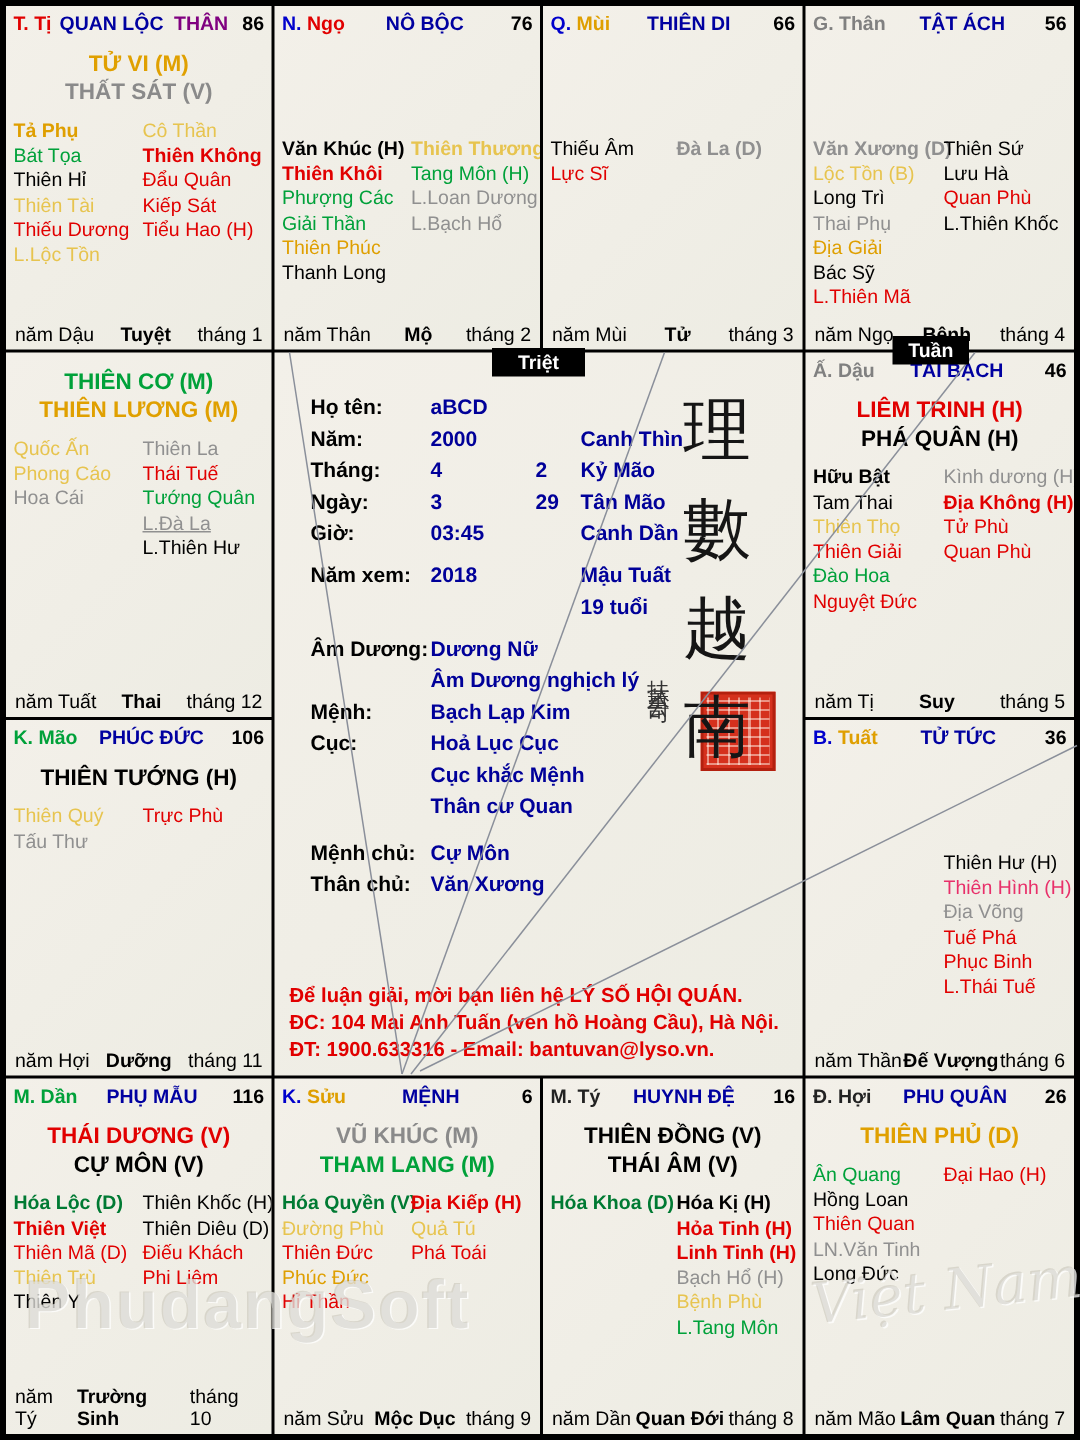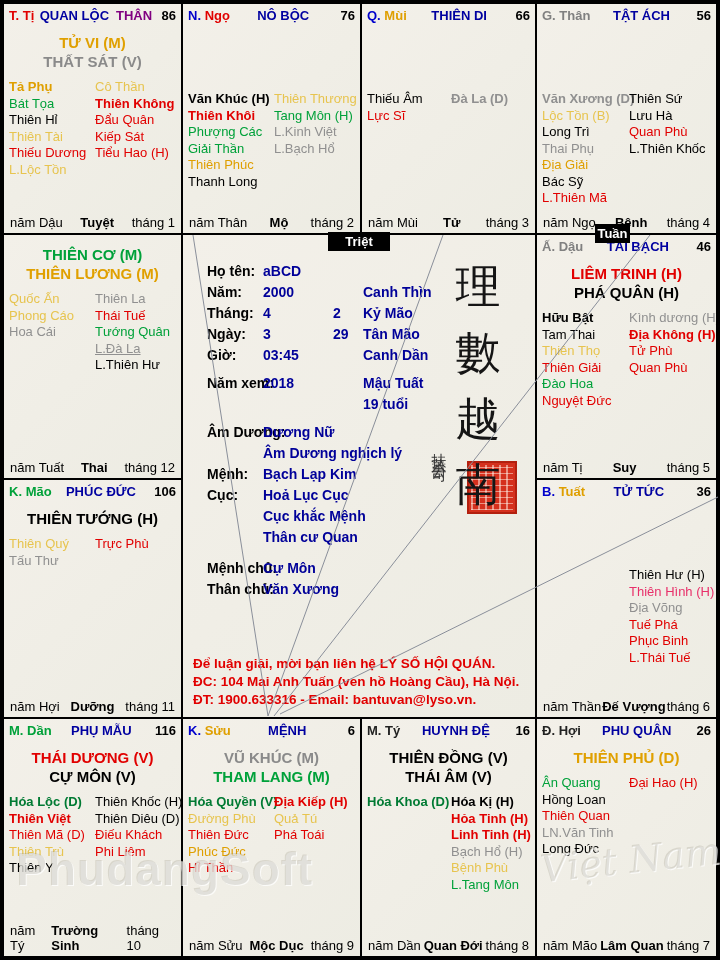--- a/index.html
+++ b/index.html
@@ -22,42 +22,42 @@
   .p-stars{display:flex;font-size:13px;line-height:16.5px;margin-top:8px;padding-left:5px;}
   .p-stars.no-main{margin-top:68px;}
   .p-stars .col{width:50%;white-space:nowrap;}
   .p-foot{position:absolute;left:0;right:0;bottom:3px;display:flex;justify-content:space-between;
     padding:0 6px;font-size:13px;color:#000;}
   .f-stage{font-weight:bold;}
   
   #center{grid-row:2/4;grid-column:2/4;}
   #info-rows{position:absolute;top:28px;left:24px;right:4px;font-size:14px;font-weight:bold;}
   .irow{display:flex;height:21px;align-items:baseline;}
-  .irow .lbl{width:56px;color:#000;flex:none;white-space:nowrap;}
+  .irow .lbl{width:80px;color:#000;flex:none;white-space:nowrap;}
   .irow .v1{width:70px;color:#000099;flex:none;white-space:nowrap;}
   .irow .v2{width:30px;color:#000099;flex:none;white-space:nowrap;}
   .irow .v3{color:#000099;white-space:nowrap;}
   #contact{position:absolute;left:10px;bottom:8px;font-size:13.5px;font-weight:bold;
     color:#e10000;line-height:18px;white-space:nowrap;}
   #calligraphy{position:absolute;left:256px;top:26px;width:78px;display:flex;flex-direction:column;
     gap:14px;align-items:center;font-family:"DejaVu Serif",serif;font-size:45px;line-height:52px;
     color:#151515;z-index:2;}
   #seal-script{position:absolute;left:246px;top:206px;writing-mode:vertical-rl;
     font-family:"DejaVu Serif",serif;font-size:15px;letter-spacing:5px;color:#333;z-index:2;}
   #seal{position:absolute;left:284px;top:226px;width:50px;height:53px;background:#d5301d;
     box-shadow:inset 0 0 0 2px #b3200f;z-index:1;}
   #seal::after{content:"";position:absolute;inset:4px;
     background:repeating-linear-gradient(0deg,rgba(255,245,235,.5) 0 1.5px,transparent 1.5px 6px),
                repeating-linear-gradient(90deg,rgba(255,245,235,.5) 0 1.5px,transparent 1.5px 7px);}
   
   #overlay{position:absolute;inset:0;z-index:5;pointer-events:none;}
   .tab{position:absolute;background:#000;color:#fff;font-weight:bold;font-size:13px;
     text-align:center;line-height:19px;z-index:6;}
   #tab-triet{left:328px;top:232px;width:62px;height:19px;}
-  #tab-tuan{left:595px;top:224px;width:35px;height:19px;}
+  #tab-tuan{left:595px;top:224px;width:51px;height:19px;}
   .watermark{position:absolute;z-index:4;color:rgba(125,118,100,0.20);
     text-shadow:1px 1px 0 rgba(255,255,255,0.75);pointer-events:none;white-space:nowrap;}
   #wm-left{left:16px;top:842px;font-size:46px;font-weight:bold;letter-spacing:1px;}
   #wm-right{left:540px;top:838px;font-size:38px;font-style:italic;
     font-family:"DejaVu Serif",serif;transform:rotate(-6deg);}
 </style>
 </head>
 <body>
 
 <div id="board">
@@ -215,23 +215,23 @@
     <div class="p-stars no-main">
       <div class="col col-l">
             <div style="color: rgb(0, 0, 0); font-weight: bold;">Văn Khúc (H)</div>
             <div style="color: rgb(225, 0, 0); font-weight: bold;">Thiên Khôi</div>
             <div style="color: rgb(0, 161, 58);">Phượng Các</div>
             <div style="color: rgb(0, 161, 58);">Giải Thần</div>
             <div style="color: rgb(223, 159, 0);">Thiên Phúc</div>
             <div style="color: rgb(0, 0, 0);">Thanh Long</div>
           </div>
       <div class="col col-r">
-            <div style="color: rgb(231, 196, 79);">Thiên Thương</div>
+            <div style="color: rgb(231, 196, 79); font-weight: bold;">Thiên Thương</div>
             <div style="color: rgb(0, 161, 58);">Tang Môn (H)</div>
-            <div style="color: rgb(144, 144, 144);">L.Kinh Việt</div>
+            <div style="color: rgb(144, 144, 144);">L.Loan Dương</div>
             <div style="color: rgb(144, 144, 144);">L.Bạch Hổ</div>
           </div>
     </div>
     <div class="p-foot">
       <span class="f-year">năm Thân</span>
       <span class="f-stage">Mộ</span>
       <span class="f-month">tháng 2</span>
     </div>
   </div>
       <div class="cell palace" style="grid-area: 1 / 3;">

